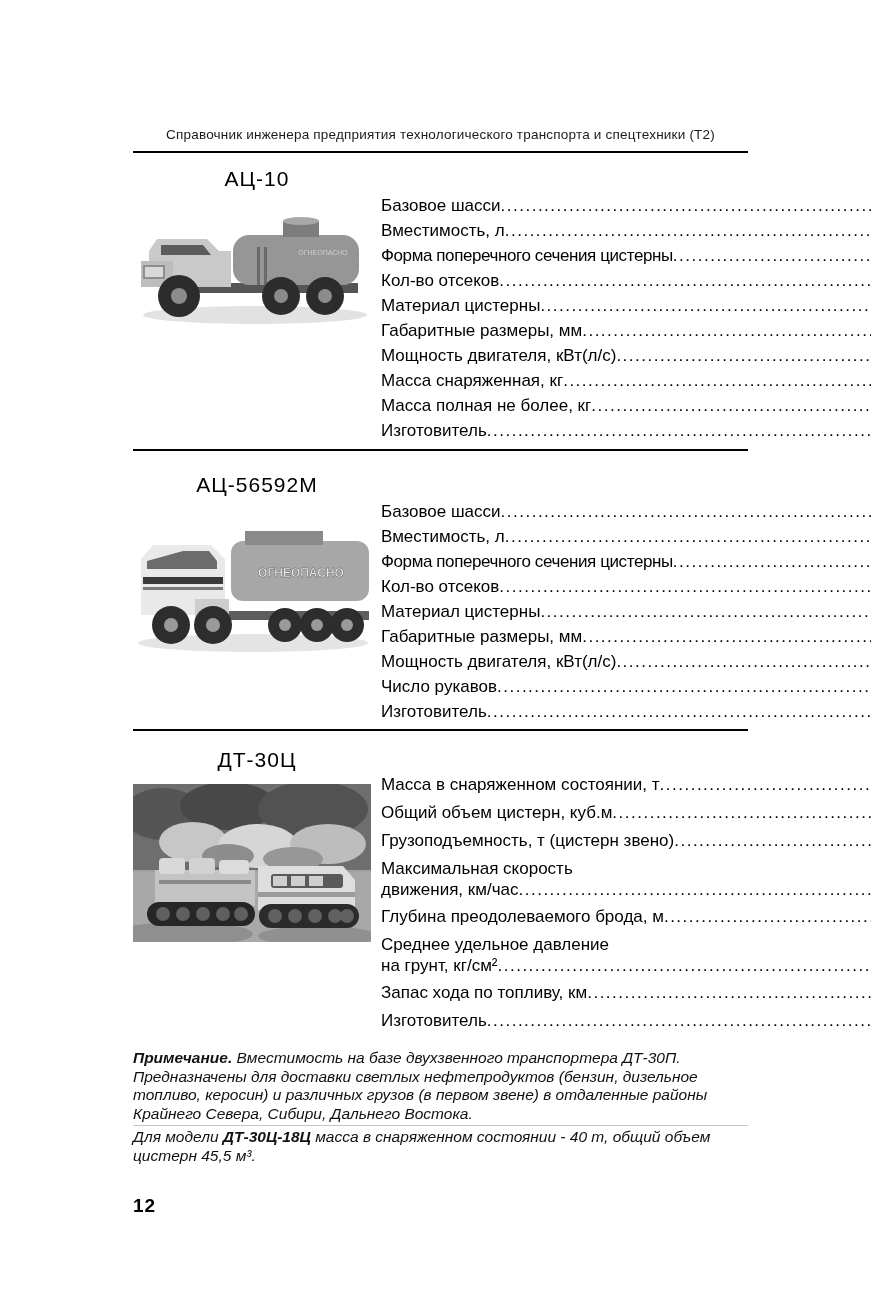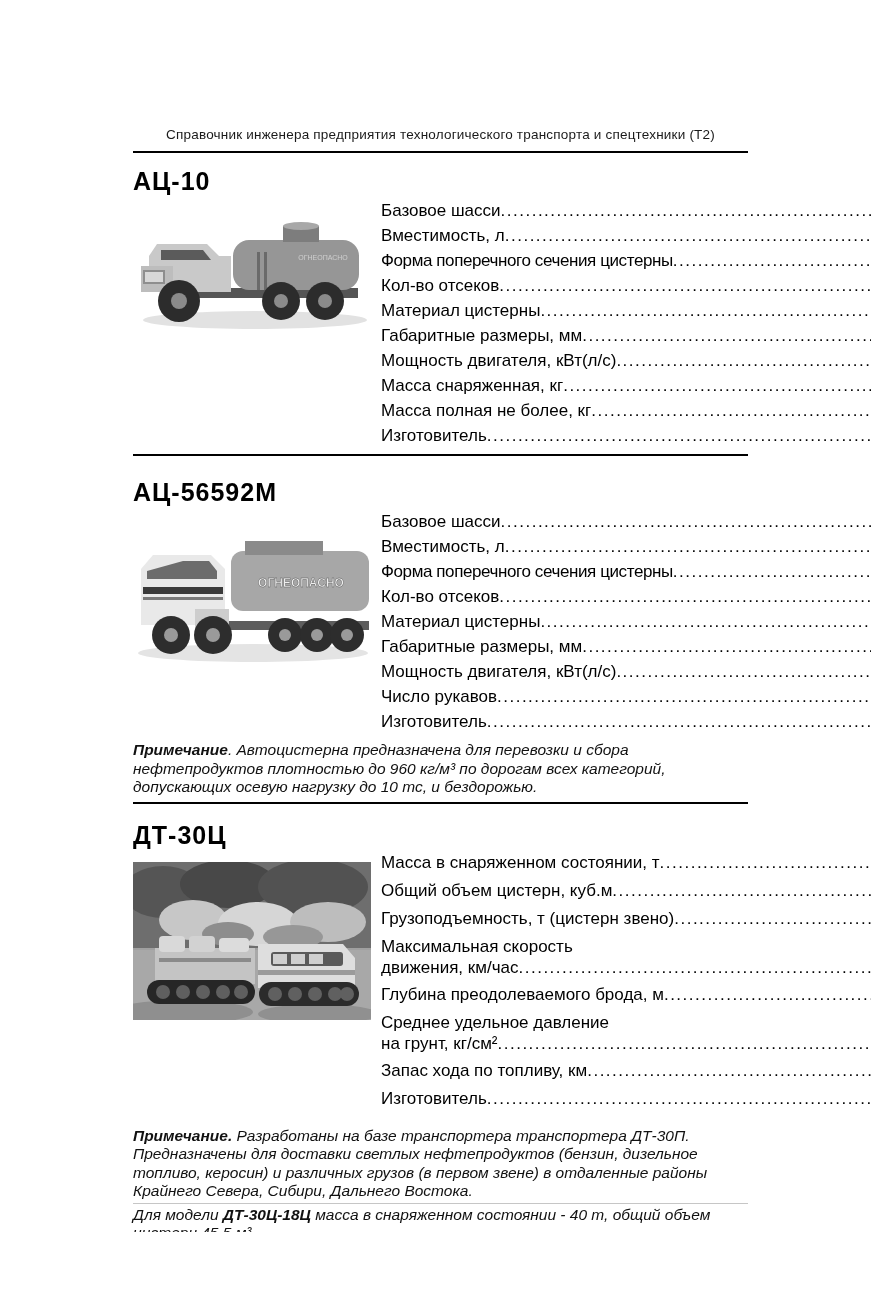--- a/index.html
+++ b/index.html
@@ -4,21 +4,21 @@
 <style>
   * { margin:0; padding:0; box-sizing:border-box; }
   html,body { background:#ffffff; }
   body { font-family:"Liberation Sans", sans-serif; color:#000; }
   .page { position:relative; width:871px; height:1232px; background:#fff; overflow:hidden; }
   .content { position:absolute; left:133px; top:0; width:615px; }
 
   .book-header { margin-top:127px; text-align:center; font-size:13.5px; letter-spacing:.2px; color:#1a1a1a; }
   .header-rule { border-top:2px solid #000; margin-top:9px; }
 
-  .section-title { margin-top:14px; width:248px; text-align:left; font-size:25px; font-weight:bold; letter-spacing:1px; }
+  .section-title { margin-top:14px; width:248px; text-align:center; font-size:21px; font-weight:normal; letter-spacing:1px; }
   .section-row { display:flex; align-items:flex-start; }
   .photo-col { width:248px; flex:0 0 248px; padding-right:8px; }
   .spec-col { flex:1; padding-top:2px; }
 
   .spec-row { display:flex; align-items:baseline; font-size:17px; line-height:25px; }
   .spec-label { white-space:nowrap; }
   .spec-dots { flex:1 1 auto; overflow:hidden; white-space:nowrap; min-width:10px; }
   .spec-dots::before { content:"...................................................................................."; letter-spacing:1.5px; }
 
   .spec3 .spec-row { line-height:22px; margin-bottom:6px; }
@@ -182,23 +182,20 @@
               <span class="spec-dots"></span>
             </div>
           <div class="spec-row">
               <span class="spec-label">Изготовитель</span>
               <span class="spec-dots"></span>
             </div>
         </div>
       </div>
     </div>
 
-    <div class="note">
-      <b>Примечание</b><span>. Автоцистерна предназначена для перевозки и сбора нефтепродуктов плотностью до 960 кг/м³ по дорогам всех категорий, допускающих осевую нагрузку до 10 тс, и бездорожью.</span>
-    </div>
     <div class="note-rule"></div>
 
     <div class="section">
       <div class="section-title" style="margin-top:17px;">ДТ-30Ц</div>
       <div class="section-row">
         <div class="photo-col">
           <svg class="photo" width="238" height="158" viewBox="0 0 238 158" style="margin-top:12px;">
             <rect x="0" y="0" width="238" height="158" fill="#a0a0a0"></rect>
             <rect x="0" y="0" width="238" height="86" fill="#6e6e6e"></rect>
             <ellipse cx="30" cy="30" rx="40" ry="26" fill="#555"></ellipse>
@@ -274,21 +271,21 @@
             </div>
           <div class="spec-row">
               <span class="spec-label">Изготовитель</span>
               <span class="spec-dots"></span>
             </div>
         </div>
       </div>
     </div>
 
     <div class="note note2">
-      <div><b>Примечание.</b><span> Разработаны на базе транспортера транспортера ДТ-30П.</span></div>
+      <div><b>Примечание.</b><span> Вместимость на базе двухзвенного транспортера ДТ-30П.</span></div>
       <div>Предназначены для доставки светлых нефтепродуктов (бензин, дизельное топливо, керосин) и различных грузов (в первом звене) в отдаленные районы Крайнего Севера, Сибири, Дальнего Востока.</div>
       <div class="note-divider"></div>
       <div><span>Для модели </span><b>ДТ-30Ц-18Ц</b><span> масса в снаряженном состоянии - 40 т, общий объем цистерн 45,5 м³.</span></div>
     </div>
 
     <div class="page-number">12</div>
 
   </div>
 </div>
 

